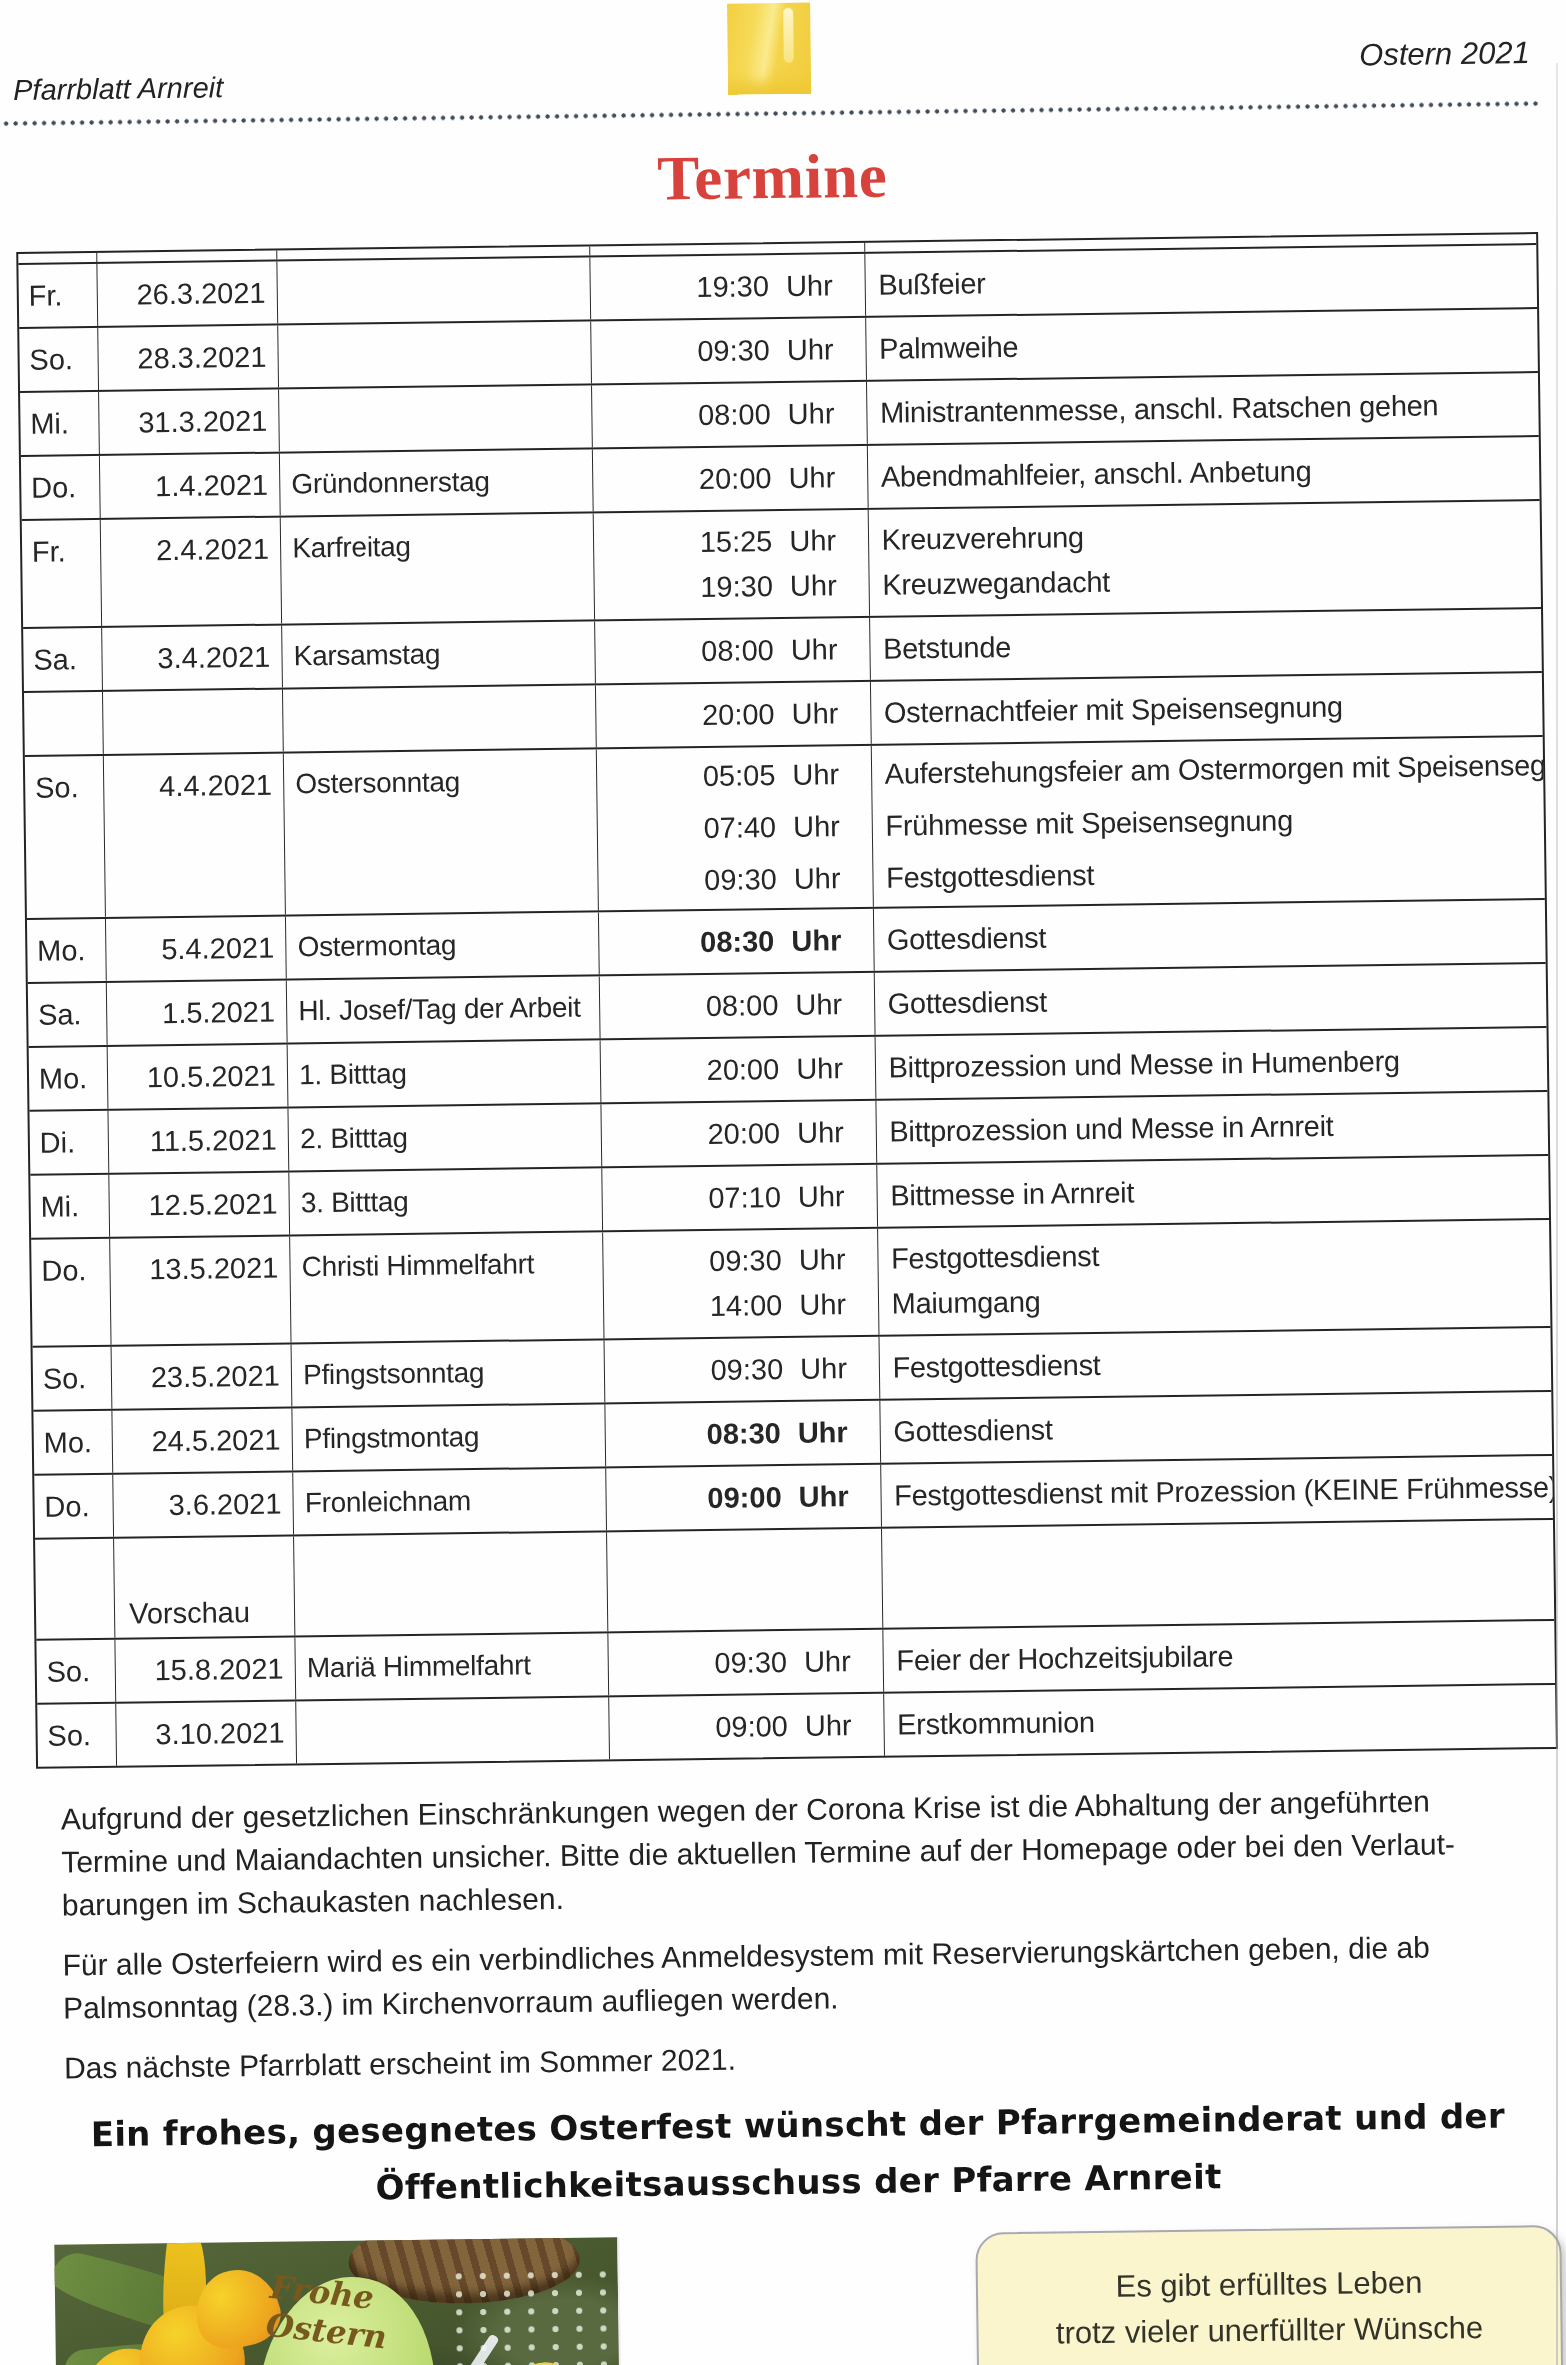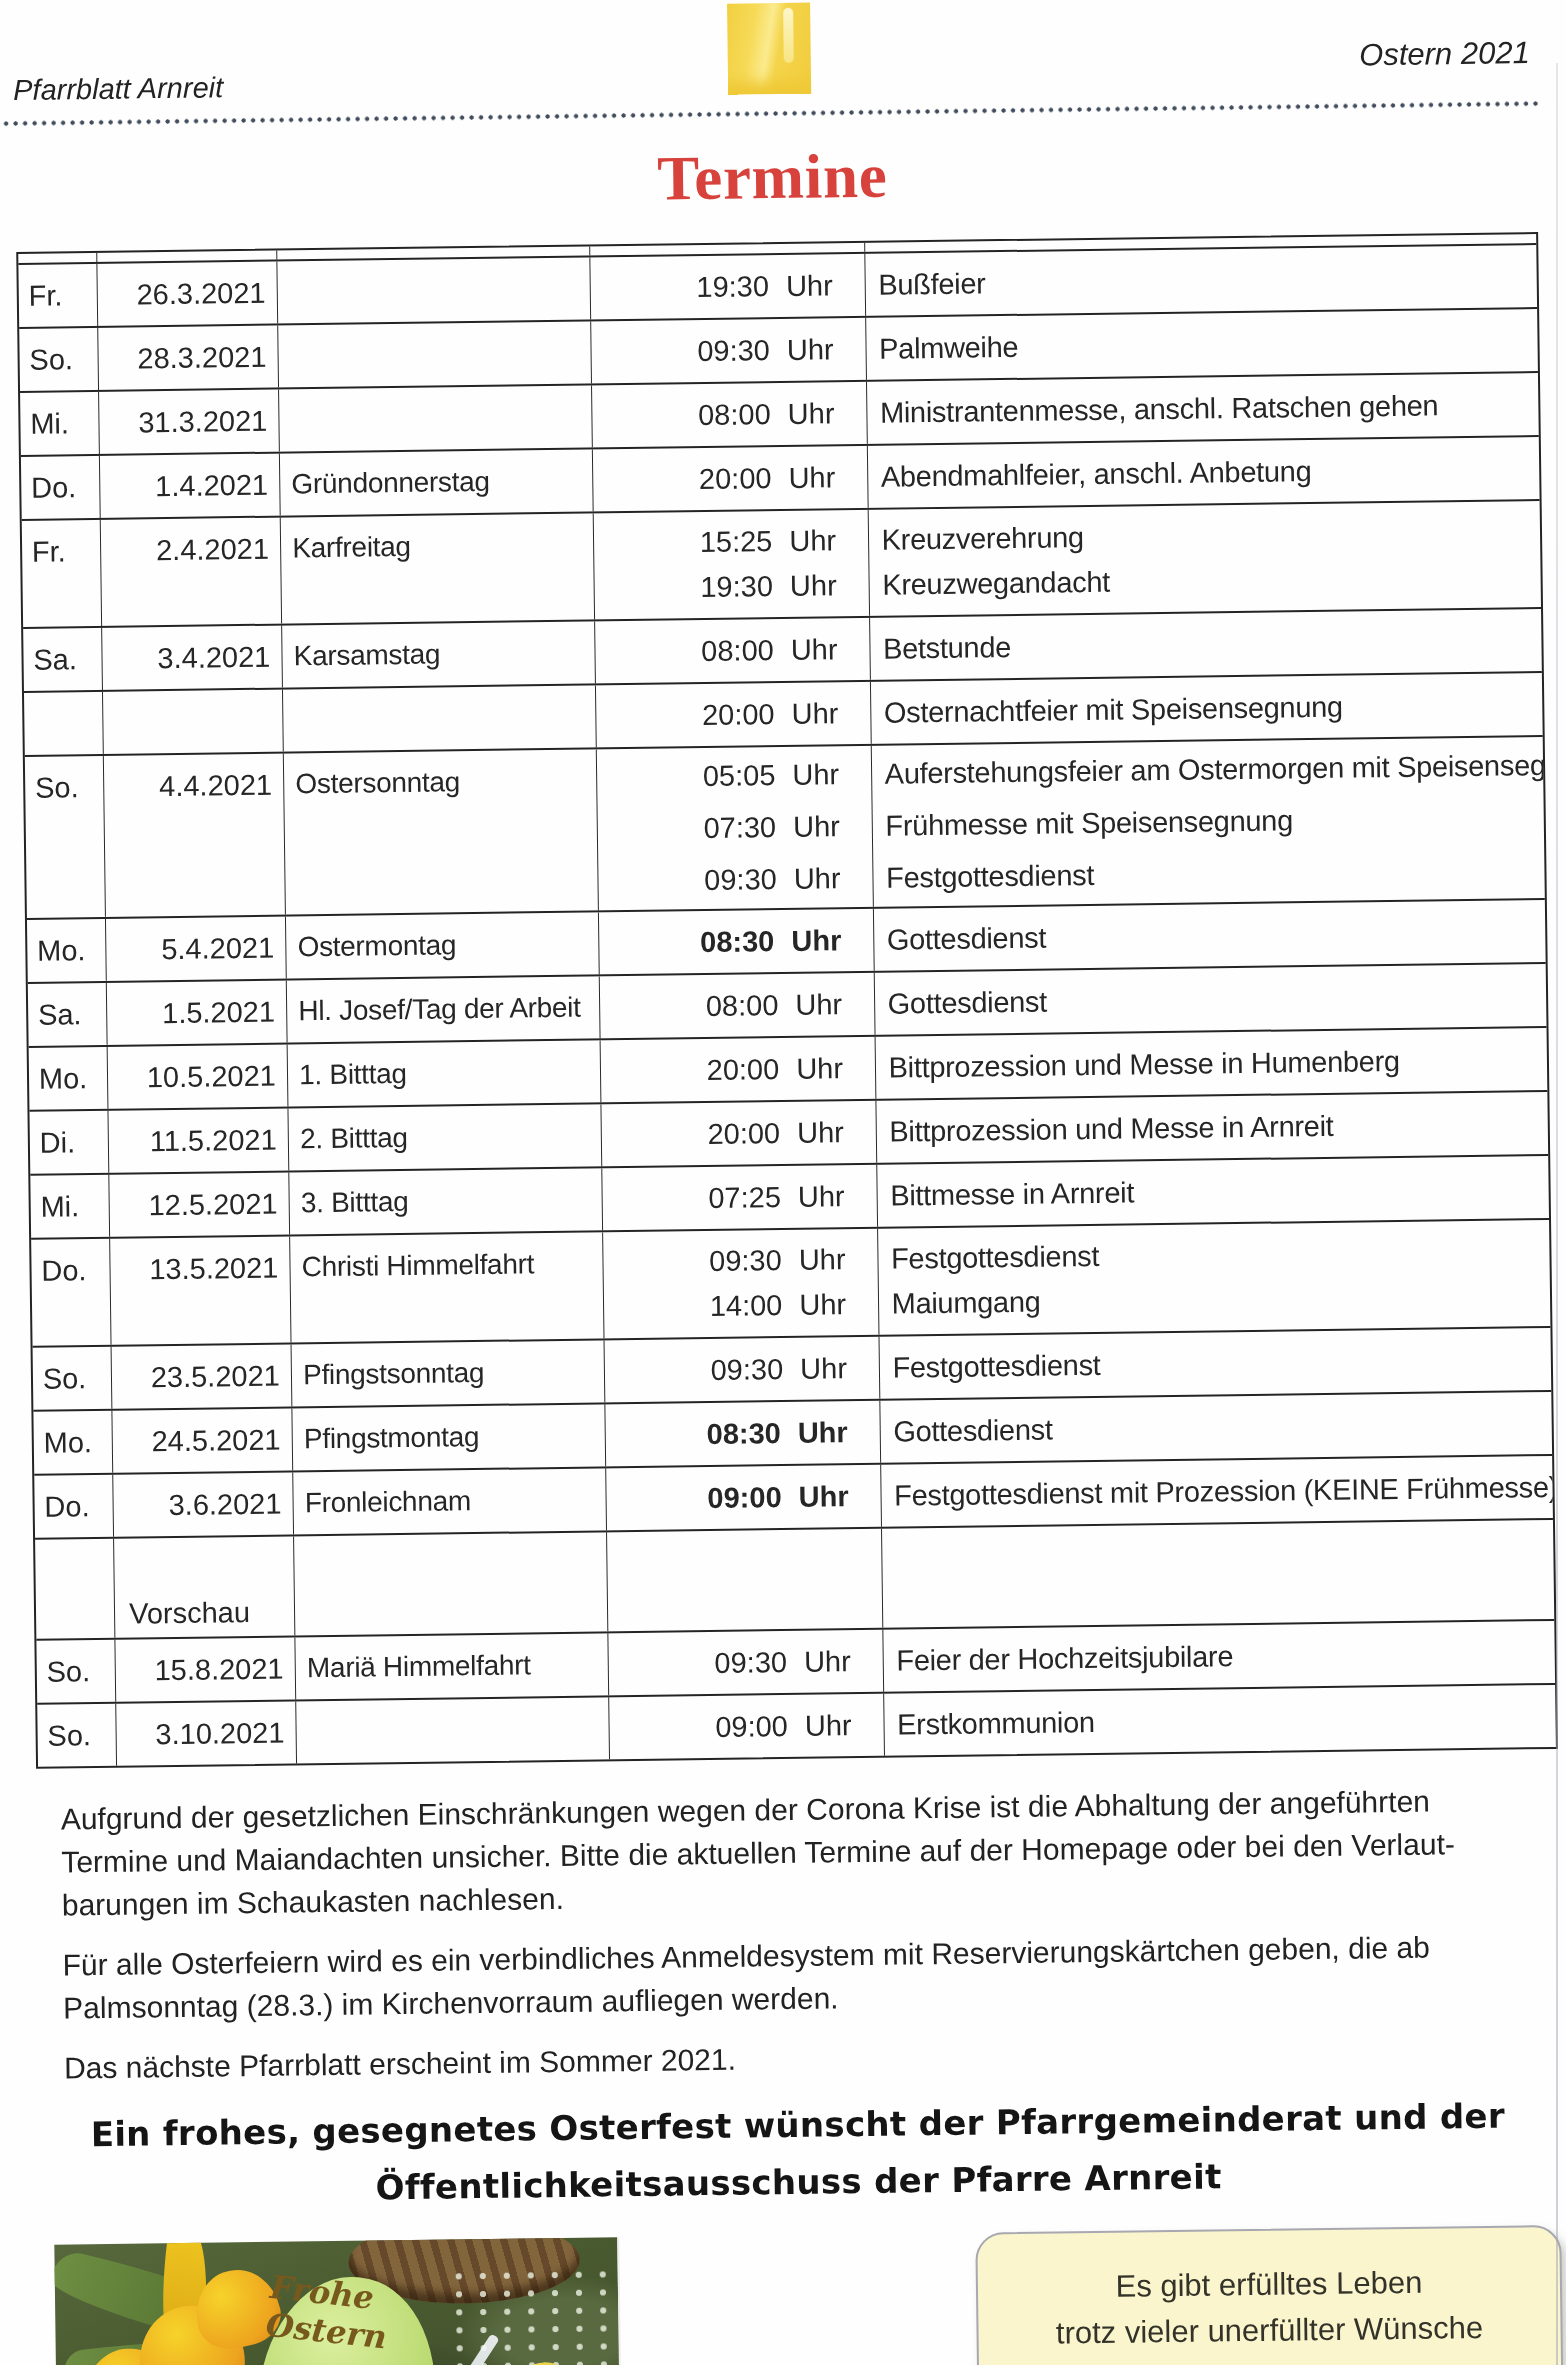--- a/index.html
+++ b/index.html
@@ -199,21 +199,21 @@
           <div class="cell desc-cell">
             <div class="desc-line">Osternachtfeier mit Speisensegnung</div>
           </div>
         </div>
         <div class="row size-t">
           <div class="cell day-cell">So.</div>
           <div class="cell date-cell">4.4.2021</div>
           <div class="cell occ-cell">Ostersonntag</div>
           <div class="cell time-cell">
             <div class="time-line"><span>05:05</span><span>Uhr</span></div>
-            <div class="time-line"><span>07:30</span><span>Uhr</span></div>
+            <div class="time-line"><span>07:40</span><span>Uhr</span></div>
             <div class="time-line"><span>09:30</span><span>Uhr</span></div>
           </div>
           <div class="cell desc-cell">
             <div class="desc-line">Auferstehungsfeier am Ostermorgen mit Speisenseg.</div>
             <div class="desc-line">Frühmesse mit Speisensegnung</div>
             <div class="desc-line">Festgottesdienst</div>
           </div>
         </div>
         <div class="row size-s">
           <div class="cell day-cell">Mo.</div>
@@ -257,21 +257,21 @@
           </div>
           <div class="cell desc-cell">
             <div class="desc-line">Bittprozession und Messe in Arnreit</div>
           </div>
         </div>
         <div class="row size-s">
           <div class="cell day-cell">Mi.</div>
           <div class="cell date-cell">12.5.2021</div>
           <div class="cell occ-cell">3. Bitttag</div>
           <div class="cell time-cell">
-            <div class="time-line"><span>07:25</span><span>Uhr</span></div>
+            <div class="time-line"><span>07:10</span><span>Uhr</span></div>
           </div>
           <div class="cell desc-cell">
             <div class="desc-line">Bittmesse in Arnreit</div>
           </div>
         </div>
         <div class="row size-d">
           <div class="cell day-cell">Do.</div>
           <div class="cell date-cell">13.5.2021</div>
           <div class="cell occ-cell">Christi Himmelfahrt</div>
           <div class="cell time-cell">

